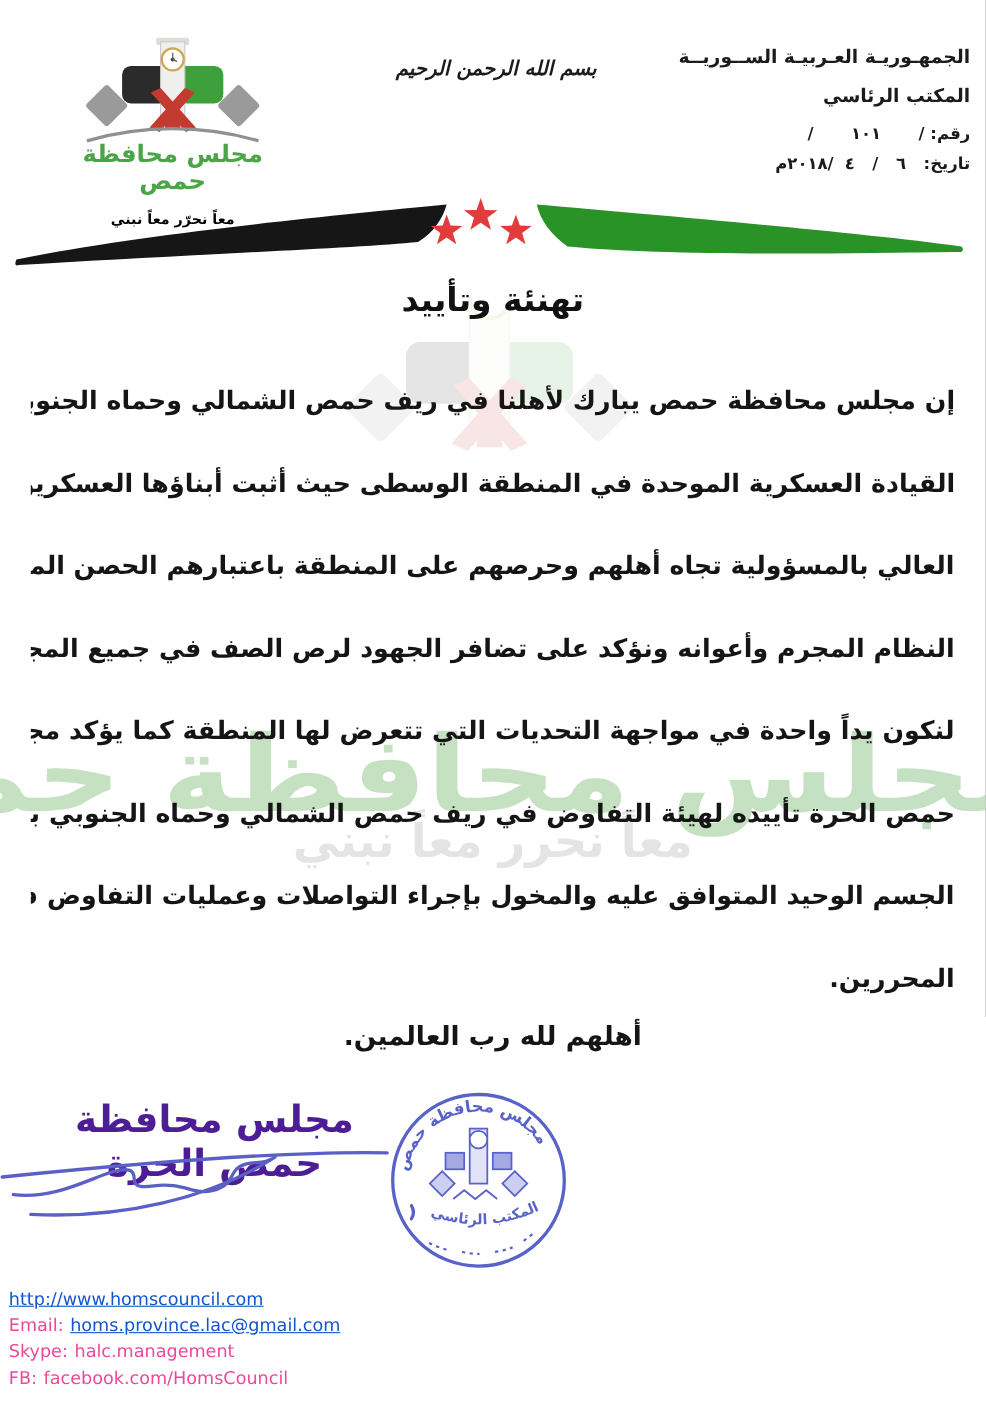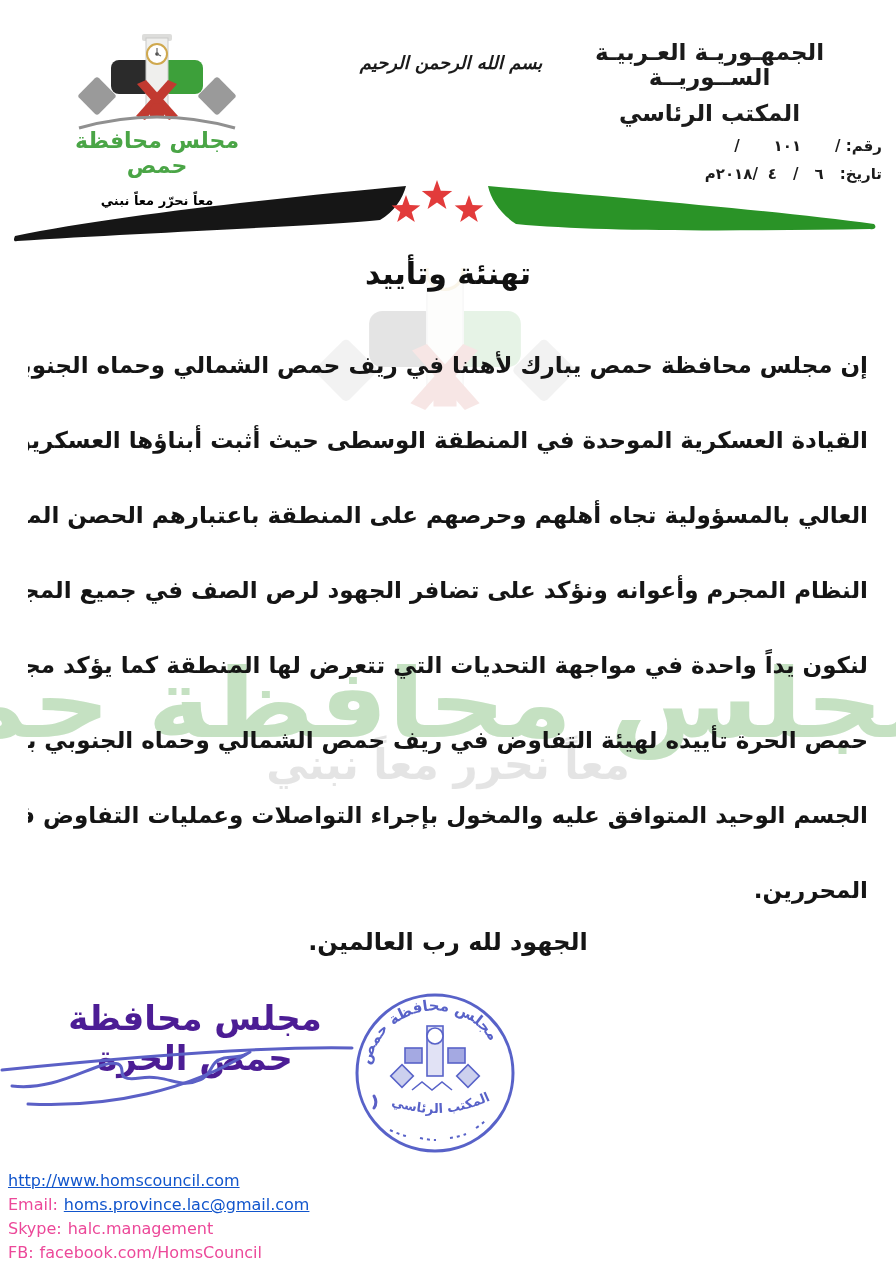--- a/index.html
+++ b/index.html
@@ -16,21 +16,21 @@
 
   
   .logo-wrap{left:52px;top:34px;width:210px;text-align:center;}
   .logo-title{margin-top:-6px;color:#4aa546;font-size:22px;font-weight:bold;direction:rtl;}
   .logo-tagline{margin-top:15px;color:#000000;font-size:13px;font-weight:bold;direction:rtl;}
 
   .bismillah{left:326px;top:52px;width:250px;text-align:center;
     font-size:18px;font-weight:bold;color:#1b1b1b;direction:rtl;font-style:italic;}
 
   .hdr-right{right:14px;top:40px;width:345px;direction:rtl;text-align:right;color:#1b1b1b;}
-  .hdr-right .hl{font-size:23px;font-weight:bold;line-height:25px;margin-bottom:11px;text-align:center;}
+  .hdr-right .hl{font-size:17px;font-weight:bold;line-height:25px;margin-bottom:11px;}
   .hdr-row{display:flex;direction:rtl;align-items:baseline;font-size:15px;font-weight:bold;margin-bottom:10px;}
   .hdr-row .lab{margin-left:34px;}
   .hdr-row .val{margin-left:34px;}
 
   
   .divider{left:0;top:178px;width:896px;height:84px;}
 
   
   .wm-emblem{left:280px;top:268px;width:330px;opacity:.12;}
   .wm-text1{left:0;top:648px;width:896px;text-align:center;direction:rtl;
@@ -150,21 +150,21 @@
     <div class="body-line">إن مجلس محافظة حمص يبارك لأهلنا في ريف حمص الشمالي وحماه الجنوبي تشكيل</div>
     <div class="body-line">القيادة العسكرية الموحدة في المنطقة الوسطى حيث أثبت أبناؤها العسكريون حسهم</div>
     <div class="body-line">العالي بالمسؤولية تجاه أهلهم وحرصهم على المنطقة باعتبارهم الحصن المنيع في وجه</div>
     <div class="body-line">النظام المجرم وأعوانه ونؤكد على تضافر الجهود لرص الصف في جميع المجالات الثورية</div>
     <div class="body-line">لنكون يداً واحدة في مواجهة التحديات التي تتعرض لها المنطقة كما يؤكد مجلس محافظة</div>
     <div class="body-line">حمص الحرة تأييده لهيئة التفاوض في ريف حمص الشمالي وحماه الجنوبي باعتبارها</div>
     <div class="body-line">الجسم الوحيد المتوافق عليه والمخول بإجراء التواصلات وعمليات التفاوض في الريفيين</div>
     <div class="body-line last">المحررين.</div>
   </div>
 
-  <div class="abs closing">الجهود لله رب العالمين.</div>
+  <div class="abs closing">أهلهم لله رب العالمين.</div>
 
   <div class="abs sig-title">مجلس محافظة حمص الحرة</div>
 
   <svg class="abs sig-svg" viewBox="0 0 400 110">
     <g stroke="#5b60c6" stroke-width="3" fill="none" stroke-linecap="round">
       <path d="M 2 52 C 120 40 260 28 352 30"></path>
       <path d="M 12 68 C 60 74 100 40 118 46 C 128 50 112 64 140 60 C 170 56 178 72 200 62 C 214 56 208 44 224 40 C 232 38 240 40 246 36"></path>
       <path d="M 250 34 C 190 72 110 90 28 86"></path>
       <path d="M 374 78 c 3 5 2 9 0 12"></path>
     </g>

